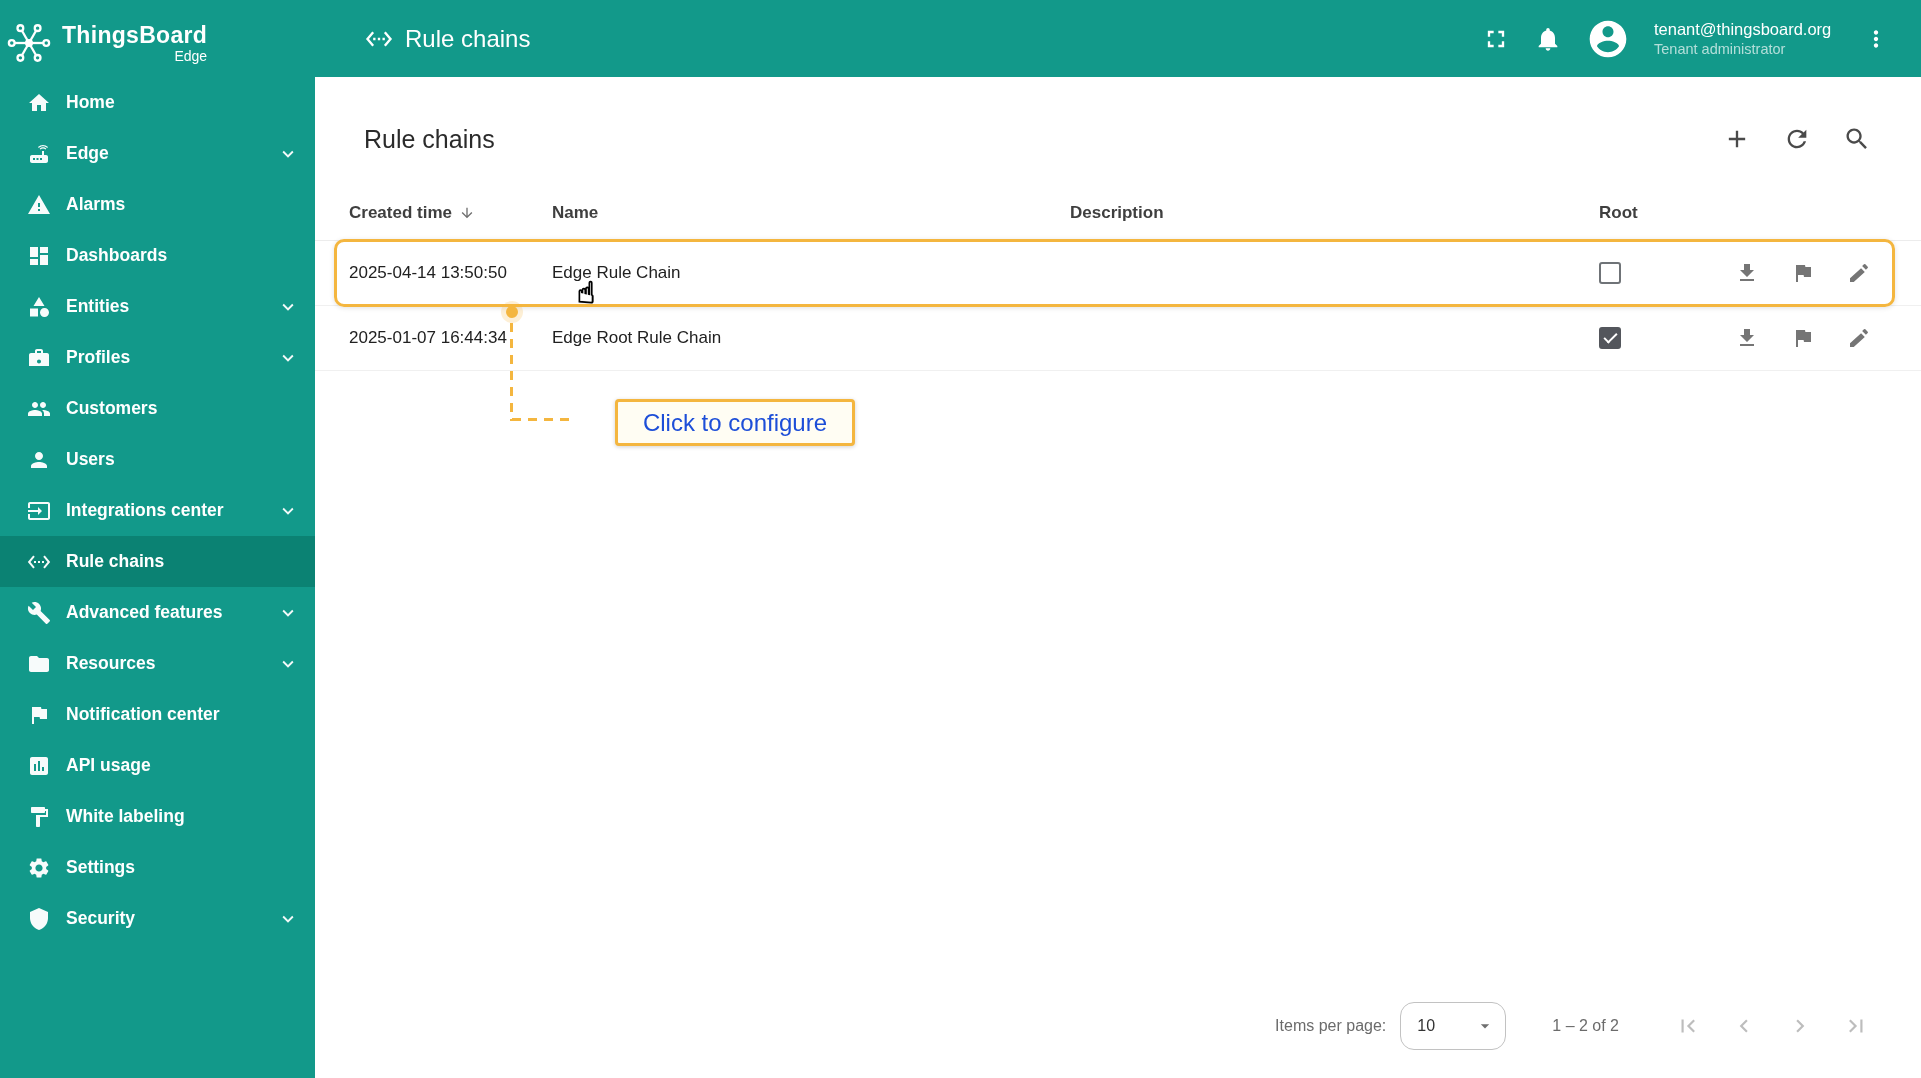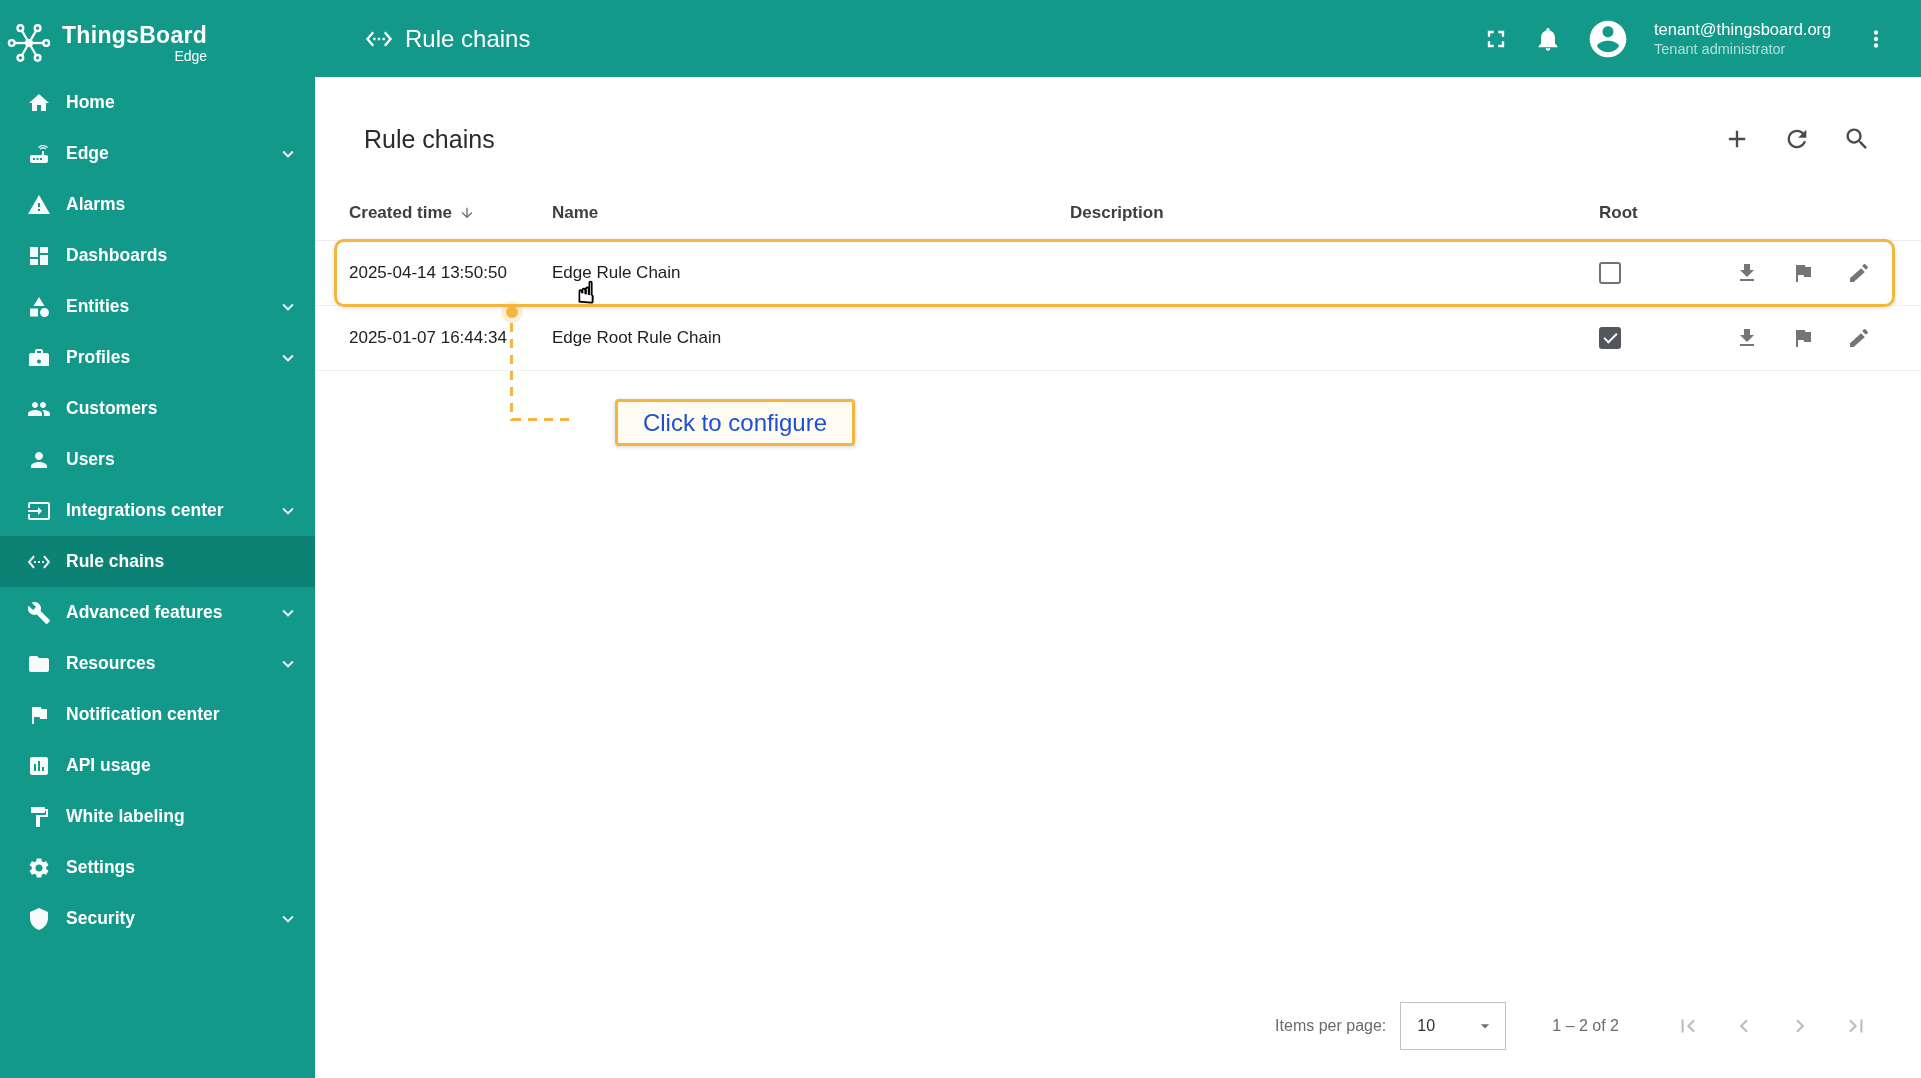--- a/index.html
+++ b/index.html
@@ -56,21 +56,21 @@
 .annot{position:absolute;inset:0;pointer-events:none;}
 .annot-dot{position:absolute;left:191px;top:229px;width:12px;height:12px;border-radius:50%;background:var(--accent);box-shadow:0 0 0 5px rgba(244,182,63,.22);}
 .annot-vline{position:absolute;left:195px;top:246px;width:3px;height:98px;background:repeating-linear-gradient(to bottom,var(--accent) 0 9px,transparent 9px 16px);}
 .annot-hline{position:absolute;left:197px;top:341px;height:3px;width:59px;background:repeating-linear-gradient(to right,var(--accent) 0 9px,transparent 9px 16px);}
 .annot-box{position:absolute;left:256px;top:322px;width:240px;height:47px;border:3px solid var(--accent);border-radius:4px;background:#fffdf3;display:flex;align-items:center;justify-content:center;font-size:24px;color:#1d4ed8;box-shadow:0 1px 4px rgba(0,0,0,.18);margin-left:44px;}
 .cursor-hand{position:absolute;left:262px;top:198px;font-size:30px;color:#fff;-webkit-text-stroke:1.2px #000;text-shadow:0 0 1px #000;}
 
 
 .paginator{position:absolute;right:52px;bottom:28px;display:flex;align-items:center;font-size:16px;color:#6b6b6b;}
 .pp-label{margin-right:14px;}
-.pp-select{width:106px;height:48px;border:1px solid #c2c2c2;border-radius:0;display:flex;align-items:center;justify-content:space-between;padding:0 10px 0 16px;color:#333;cursor:pointer;margin-right:46px;background:#fff;font-size:16px;}
+.pp-select{width:106px;height:48px;border:1px solid #c2c2c2;border-radius:14px;display:flex;align-items:center;justify-content:space-between;padding:0 10px 0 16px;color:#333;cursor:pointer;margin-right:46px;background:#fff;font-size:16px;}
 .pp-caret{color:#6f6f6f;}
 .pp-range{margin-right:56px;}
 .pp-arrows{display:flex;gap:30px;}
 .pp-arrows .icon-btn{color:#bdbdbd;cursor:default;}
 </style>
 </head>
 <body>
 
 <div class="app">
 

